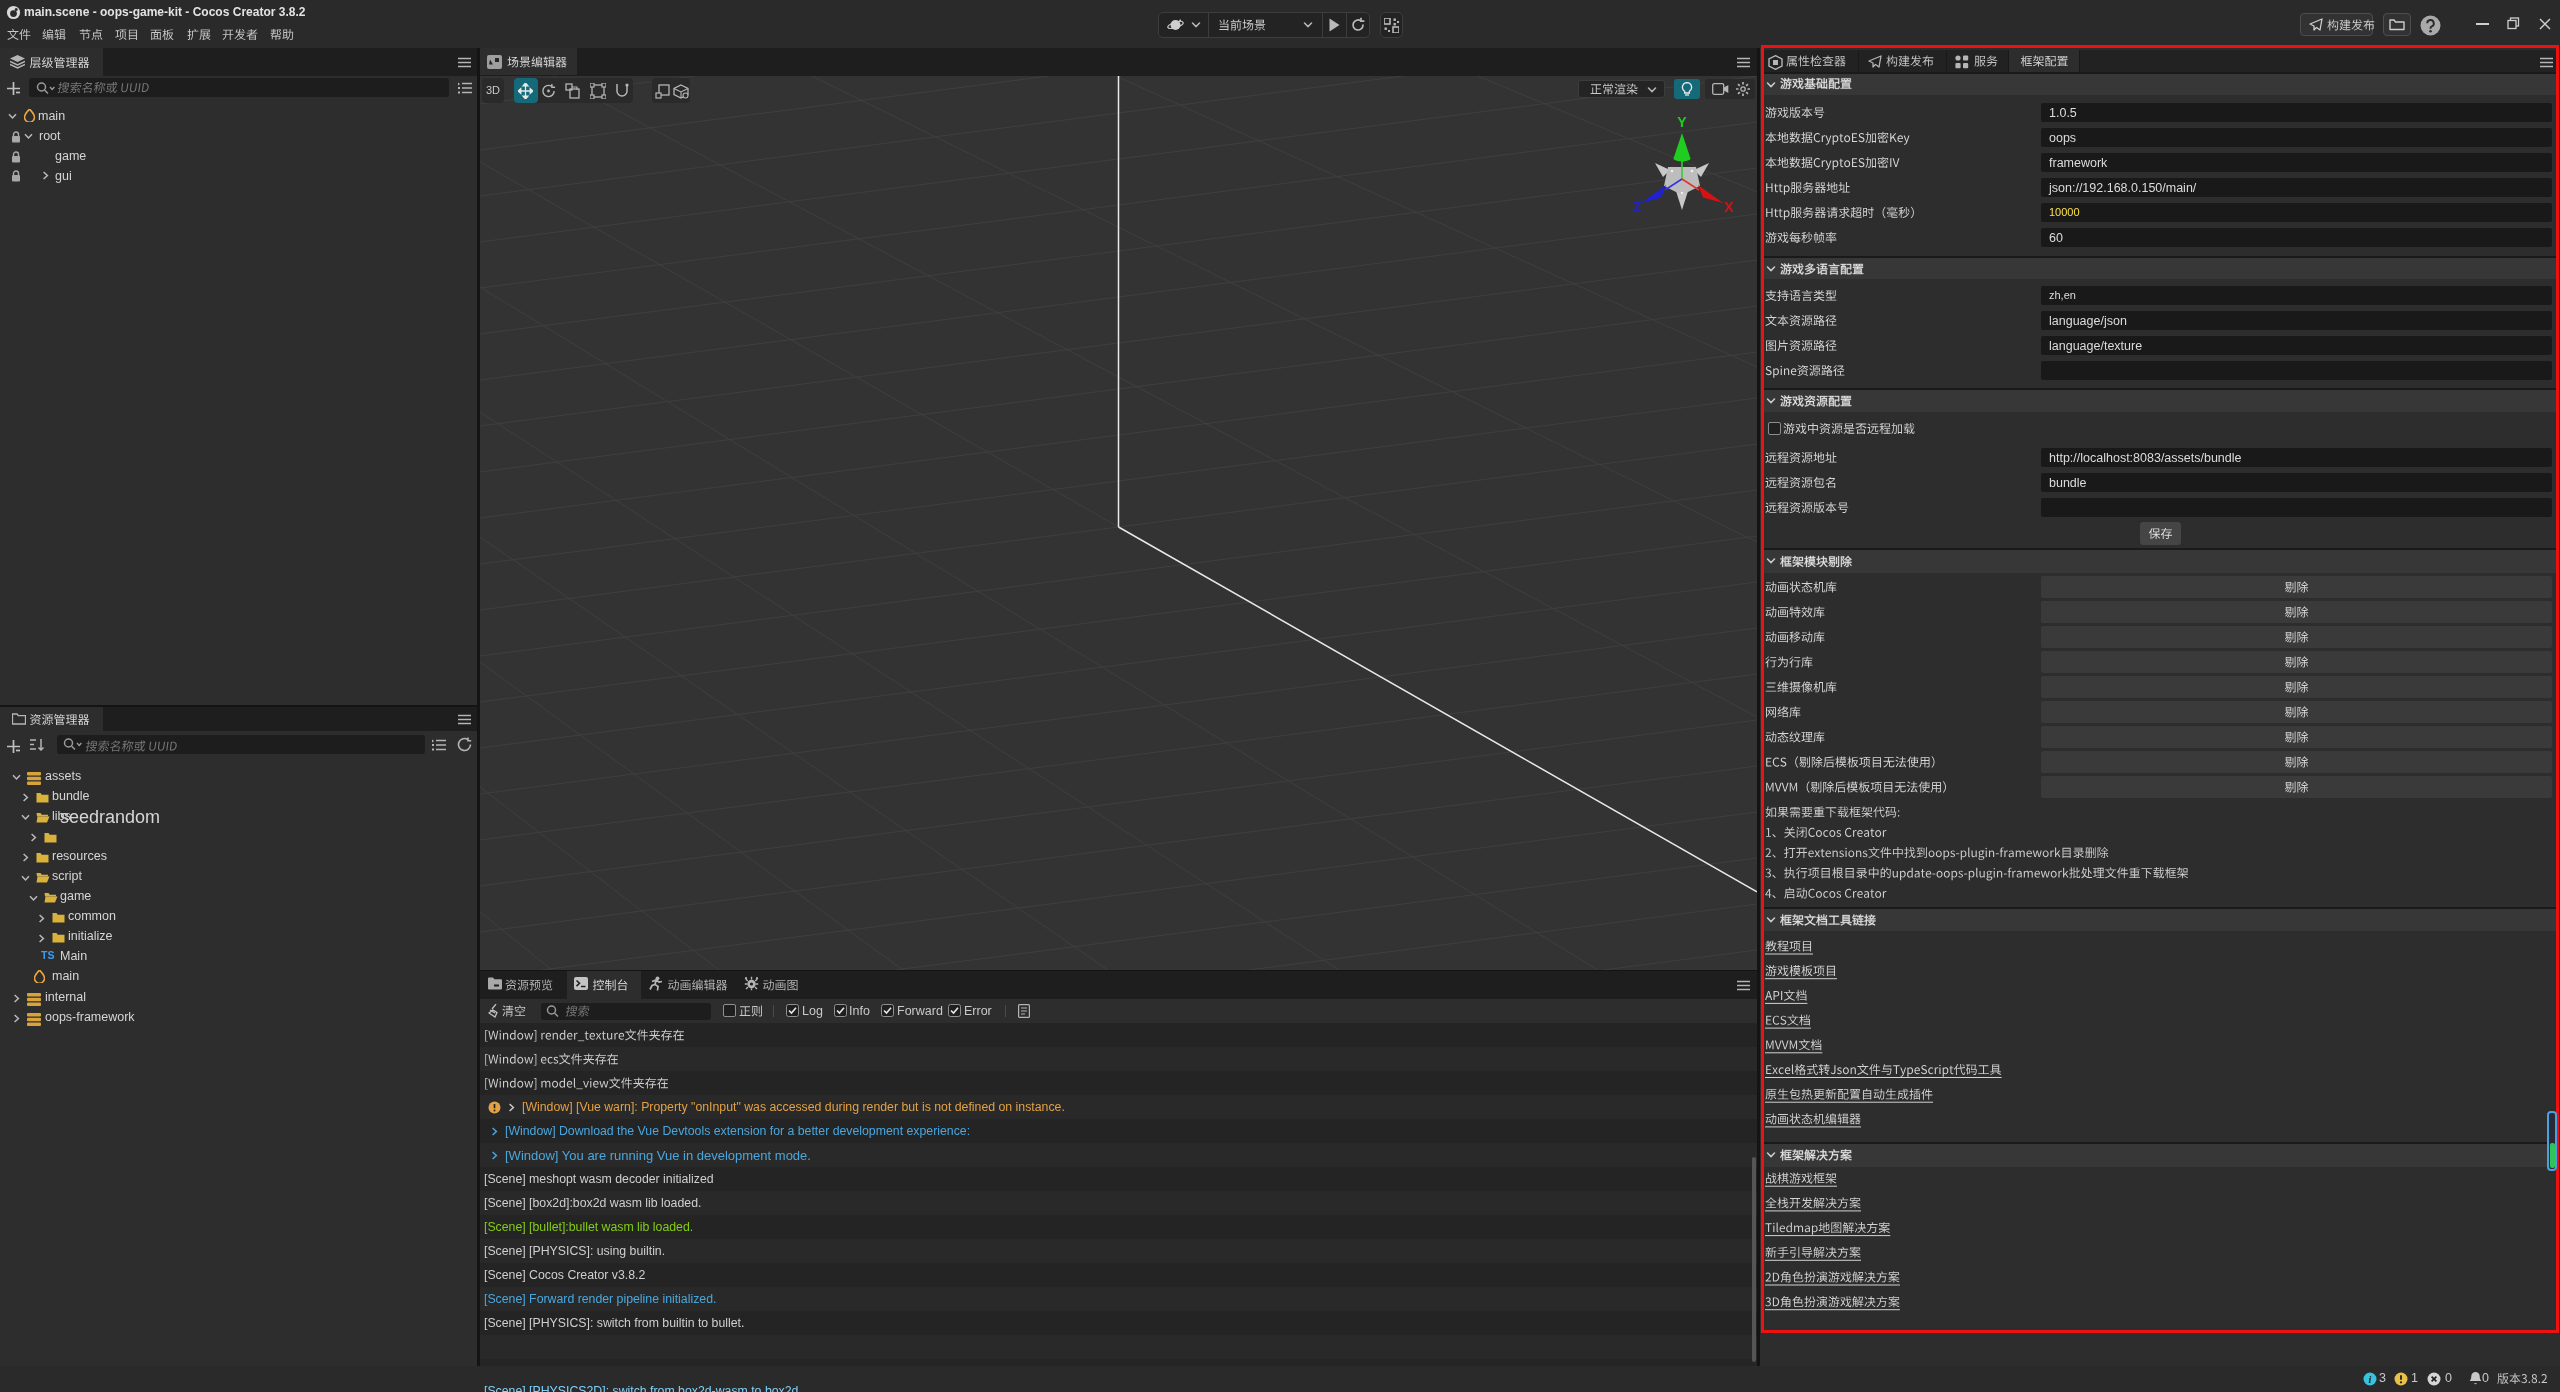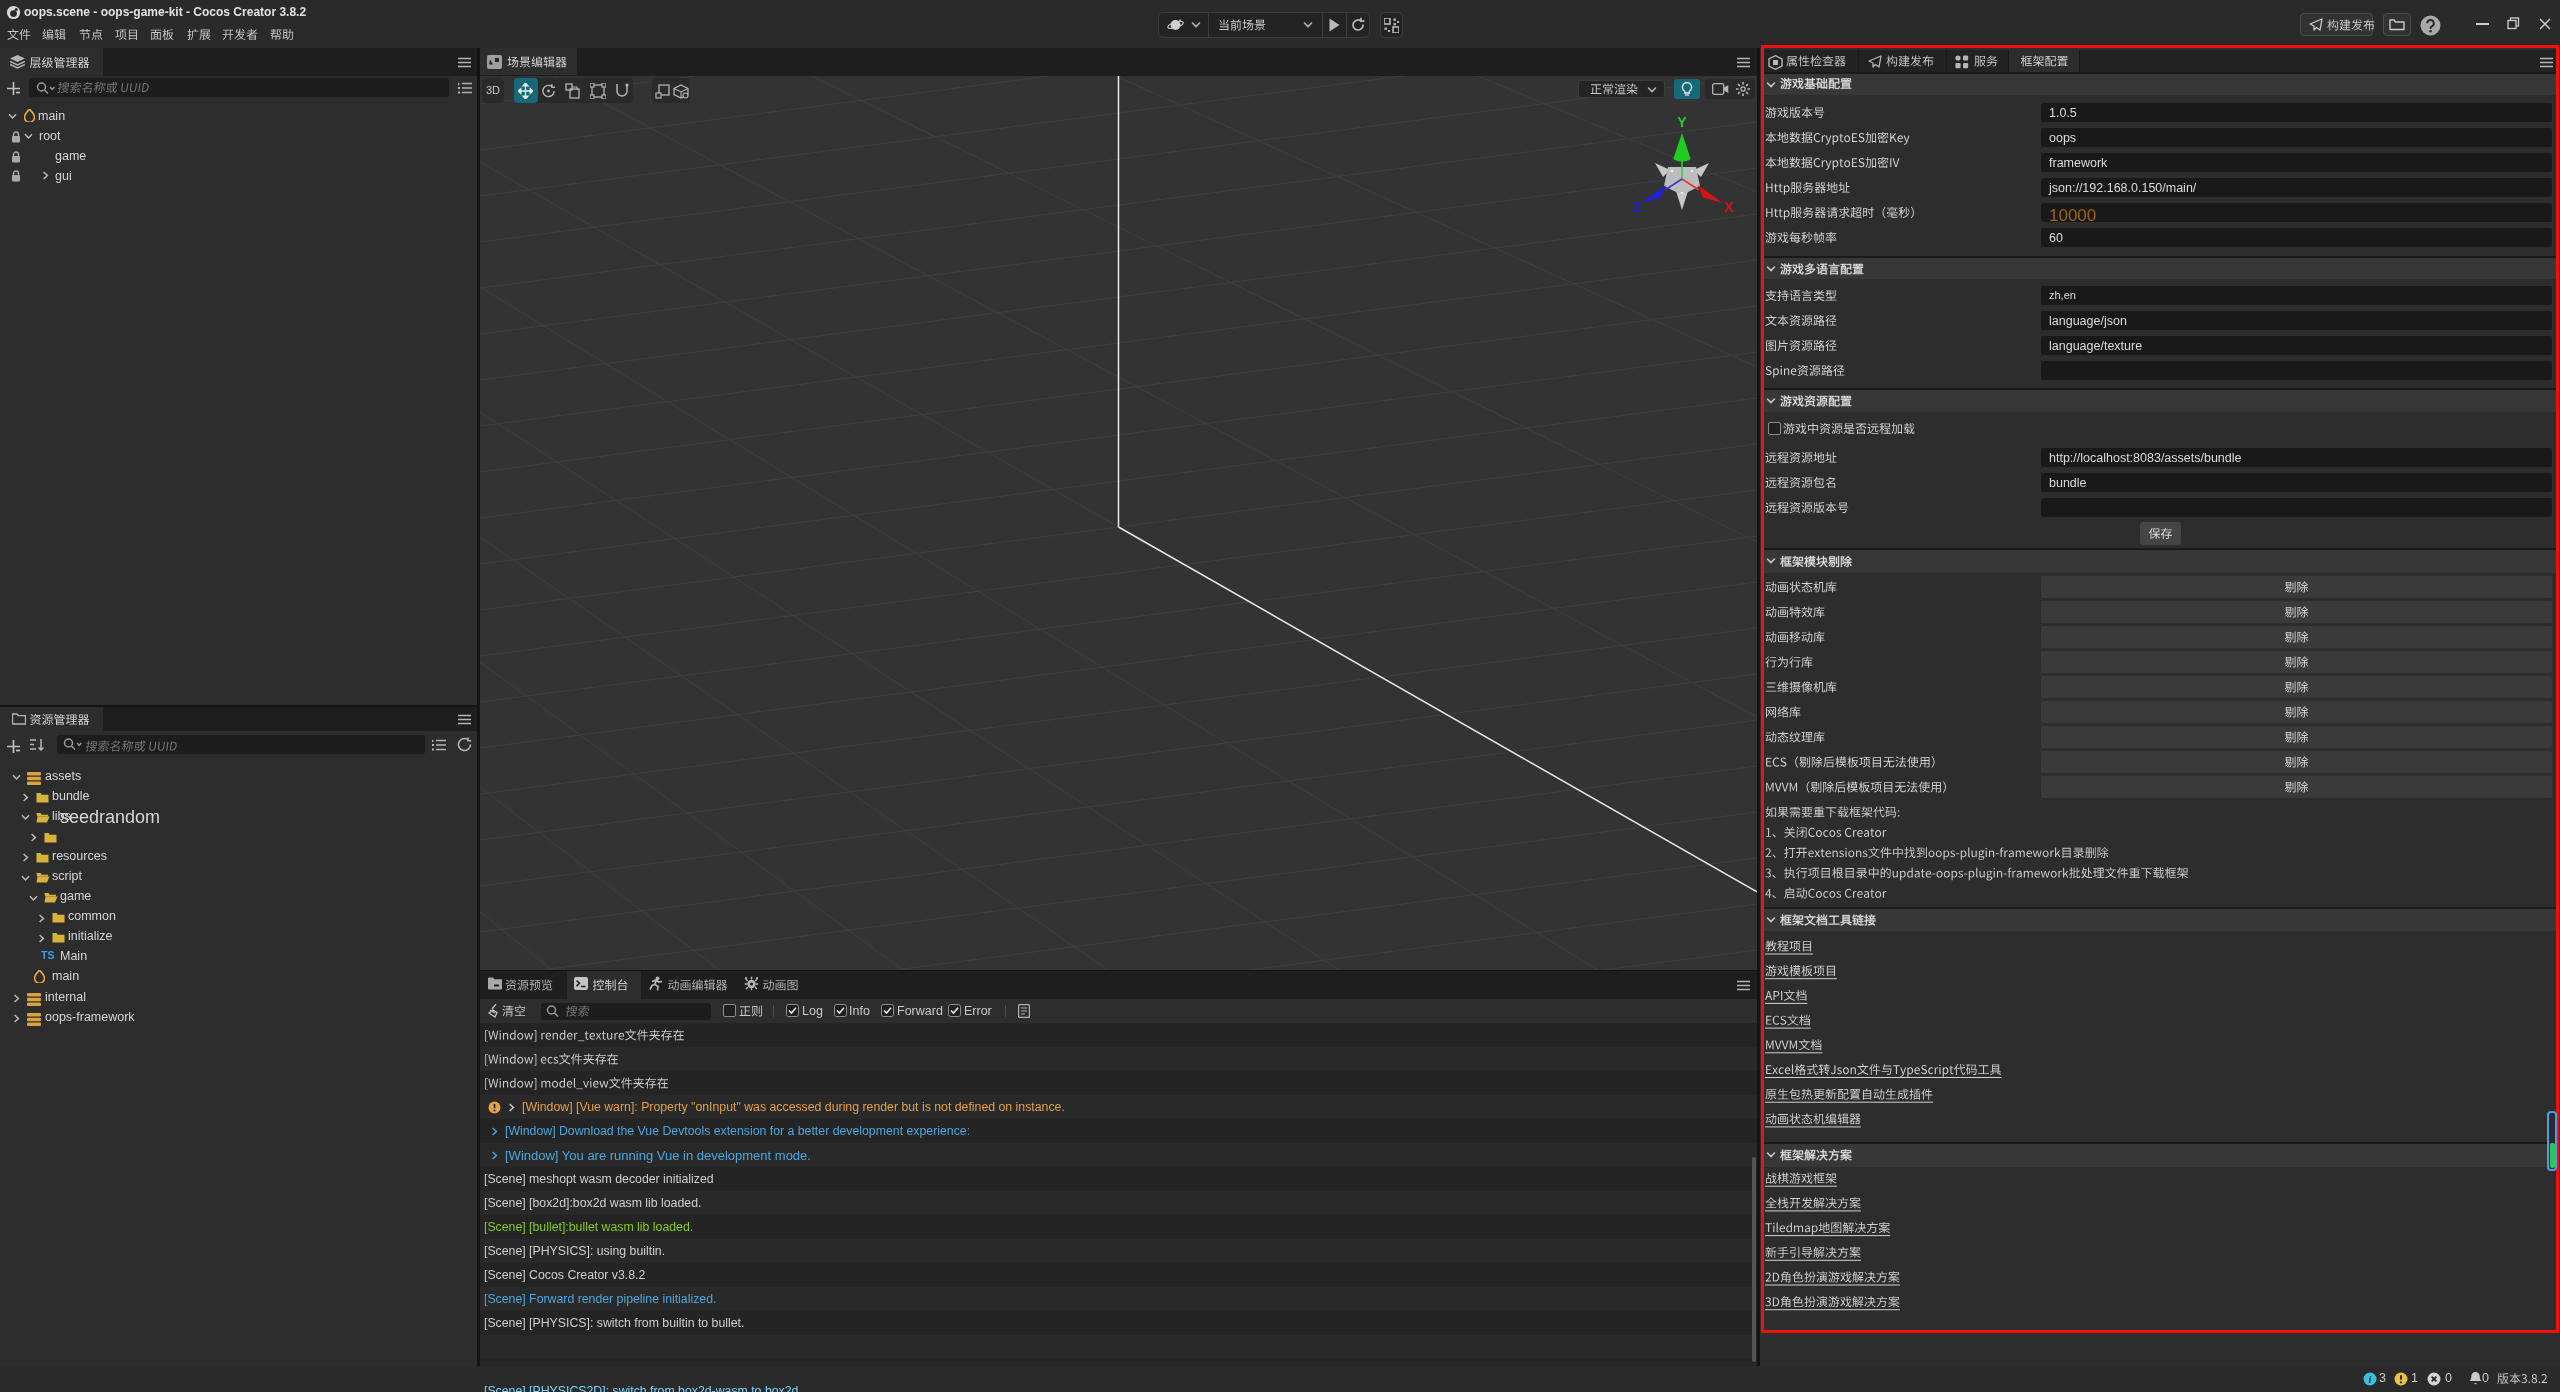--- a/index.html
+++ b/index.html
@@ -73,21 +73,21 @@
 <div class="abs" style="left:1764px;top:1144px;width:792px;height:23px;background:#373737"></div>
 <div class="abs" style="left:2041px;top:103px;width:511px;height:19px;background:#191919;border-radius:2px"></div>
 <div class="lat" style="left:2049px;top:107px;font-size:12.5px;color:#dcdcdc">1.0.5</div>
 <div class="abs" style="left:2041px;top:128px;width:511px;height:19px;background:#191919;border-radius:2px"></div>
 <div class="lat" style="left:2049px;top:132px;font-size:12.5px;color:#dcdcdc">oops</div>
 <div class="abs" style="left:2041px;top:153px;width:511px;height:19px;background:#191919;border-radius:2px"></div>
 <div class="lat" style="left:2049px;top:157px;font-size:12.5px;color:#dcdcdc">framework</div>
 <div class="abs" style="left:2041px;top:178px;width:511px;height:19px;background:#191919;border-radius:2px"></div>
 <div class="lat" style="left:2049px;top:182px;font-size:12.5px;color:#dcdcdc">json://192.168.0.150/main/</div>
 <div class="abs" style="left:2041px;top:203px;width:511px;height:19px;background:#191919;border-radius:2px"></div>
-<div class="lat" style="left:2049px;top:207px;font-size:17px;color:#a16207">10000</div>
+<div class="lat" style="left:2049px;top:207px;font-size:11px;color:#fde047">10000</div>
 <div class="abs" style="left:2041px;top:228px;width:511px;height:19px;background:#191919;border-radius:2px"></div>
 <div class="lat" style="left:2049px;top:232px;font-size:12.5px;color:#dcdcdc">60</div>
 <div class="abs" style="left:2041px;top:286px;width:511px;height:19px;background:#191919;border-radius:2px"></div>
 <div class="lat" style="left:2049px;top:290px;font-size:11px;color:#dcdcdc">zh,en</div>
 <div class="abs" style="left:2041px;top:311px;width:511px;height:19px;background:#191919;border-radius:2px"></div>
 <div class="lat" style="left:2049px;top:315px;font-size:12.5px;color:#dcdcdc">language/json</div>
 <div class="abs" style="left:2041px;top:336px;width:511px;height:19px;background:#191919;border-radius:2px"></div>
 <div class="lat" style="left:2049px;top:340px;font-size:12.5px;color:#dcdcdc">language/texture</div>
 <div class="abs" style="left:2041px;top:361px;width:511px;height:19px;background:#191919;border-radius:2px"></div>
 <div class="abs" style="left:2041px;top:448px;width:511px;height:19px;background:#191919;border-radius:2px"></div>
@@ -121,21 +121,21 @@
 <svg class="abs" style="left:1766px;top:915px" width="10" height="10" viewBox="0 0 10 10">
     <path d="M1.5 3L5 6.5L8.5 3" stroke="#c9c9c9" stroke-width="1.6" fill="none" stroke-linecap="round"></path>
   </svg>
 <svg class="abs" style="left:1766px;top:1150px" width="10" height="10" viewBox="0 0 10 10">
     <path d="M1.5 3L5 6.5L8.5 3" stroke="#c9c9c9" stroke-width="1.6" fill="none" stroke-linecap="round"></path>
   </svg>
 <div class="abs" style="left:1761px;top:45px;width:798px;height:1288px;border:3px solid #ee1111"></div>
 <div class="abs" style="left:2547px;top:1111px;width:10px;height:60px;border:2px solid #4aa0e0;border-radius:4px;background:#262b36"></div>
 <div class="abs" style="left:2550px;top:1143px;width:5px;height:25px;background:#2fc455;border-radius:2px"></div>
 <div class="abs" style="left:1752px;top:1157px;width:4px;height:205px;background:#555;border-radius:2px"></div>
-<div class="lat" style="left:24px;top:6px;font-size:12px;font-weight:bold;color:#e3e3e3">oops.scene - oops-game-kit - Cocos Creator 3.8.2</div>
+<div class="lat" style="left:24px;top:6px;font-size:12px;font-weight:bold;color:#e3e3e3">main.scene - oops-game-kit - Cocos Creator 3.8.2</div>
 <div class="abs" style="left:29px;top:78px;width:420px;height:19px;background:#1d1d1d;border-radius:3px"></div>
 <div class="abs" style="left:57px;top:735px;width:368px;height:19px;background:#1d1d1d;border-radius:3px"></div>
 <div class="abs" style="left:541px;top:1003px;width:170px;height:17px;background:#1d1d1d;border-radius:3px"></div>
 <div class="lat" style="left:38px;top:110px;font-size:12.5px;color:#d6d6d6">main</div>
 <div class="lat" style="left:39px;top:130px;font-size:12.5px;color:#d6d6d6">root</div>
 <div class="lat" style="left:55px;top:150px;font-size:12.5px;color:#d6d6d6">game</div>
 <div class="lat" style="left:55px;top:170px;font-size:12.5px;color:#d6d6d6">gui</div>
 <div class="lat" style="left:45px;top:770px;font-size:12.5px;color:#d6d6d6">assets</div>
 <div class="lat" style="left:52px;top:790px;font-size:12.5px;color:#d6d6d6">bundle</div>
 <div class="lat" style="left:52px;top:810px;font-size:12.5px;color:#d6d6d6">libs</div>

